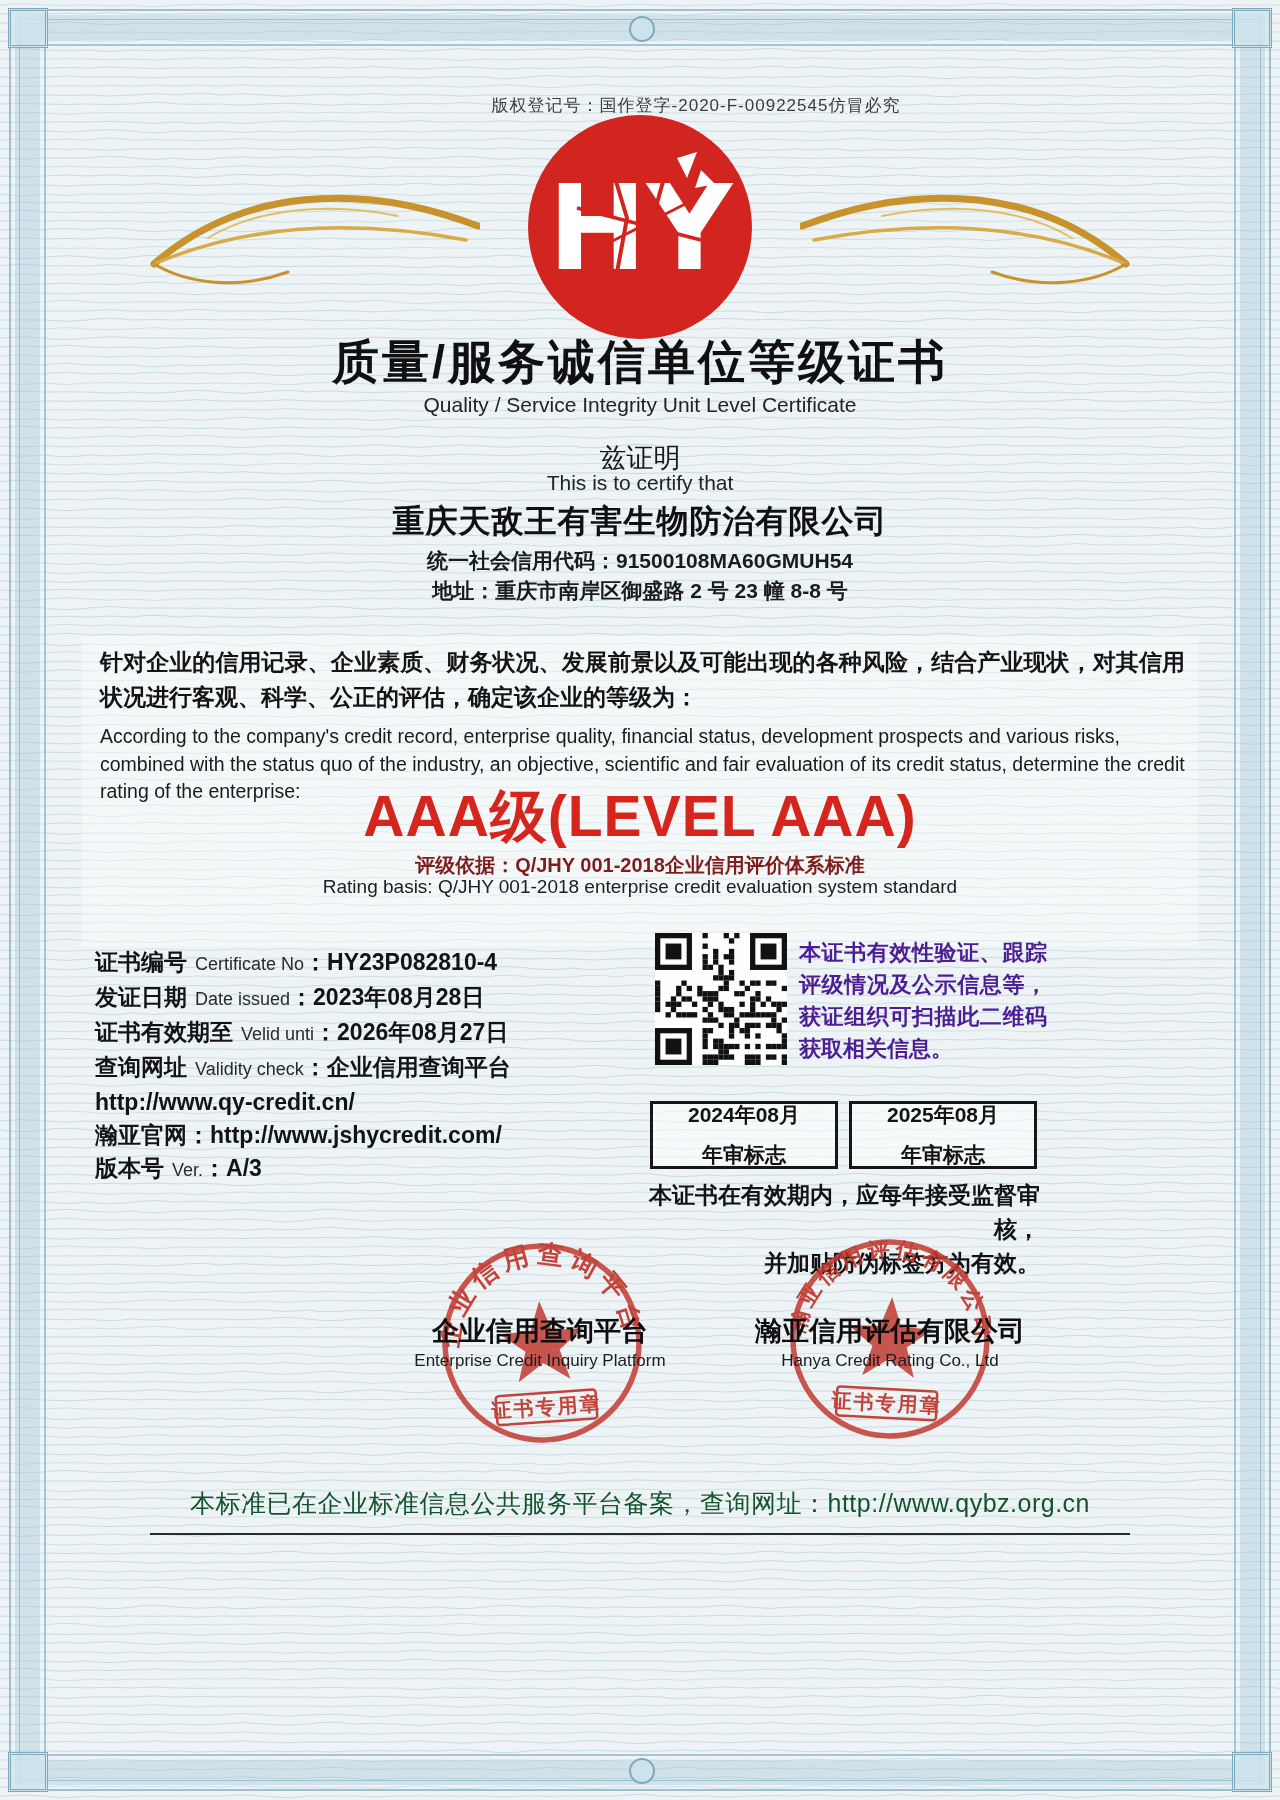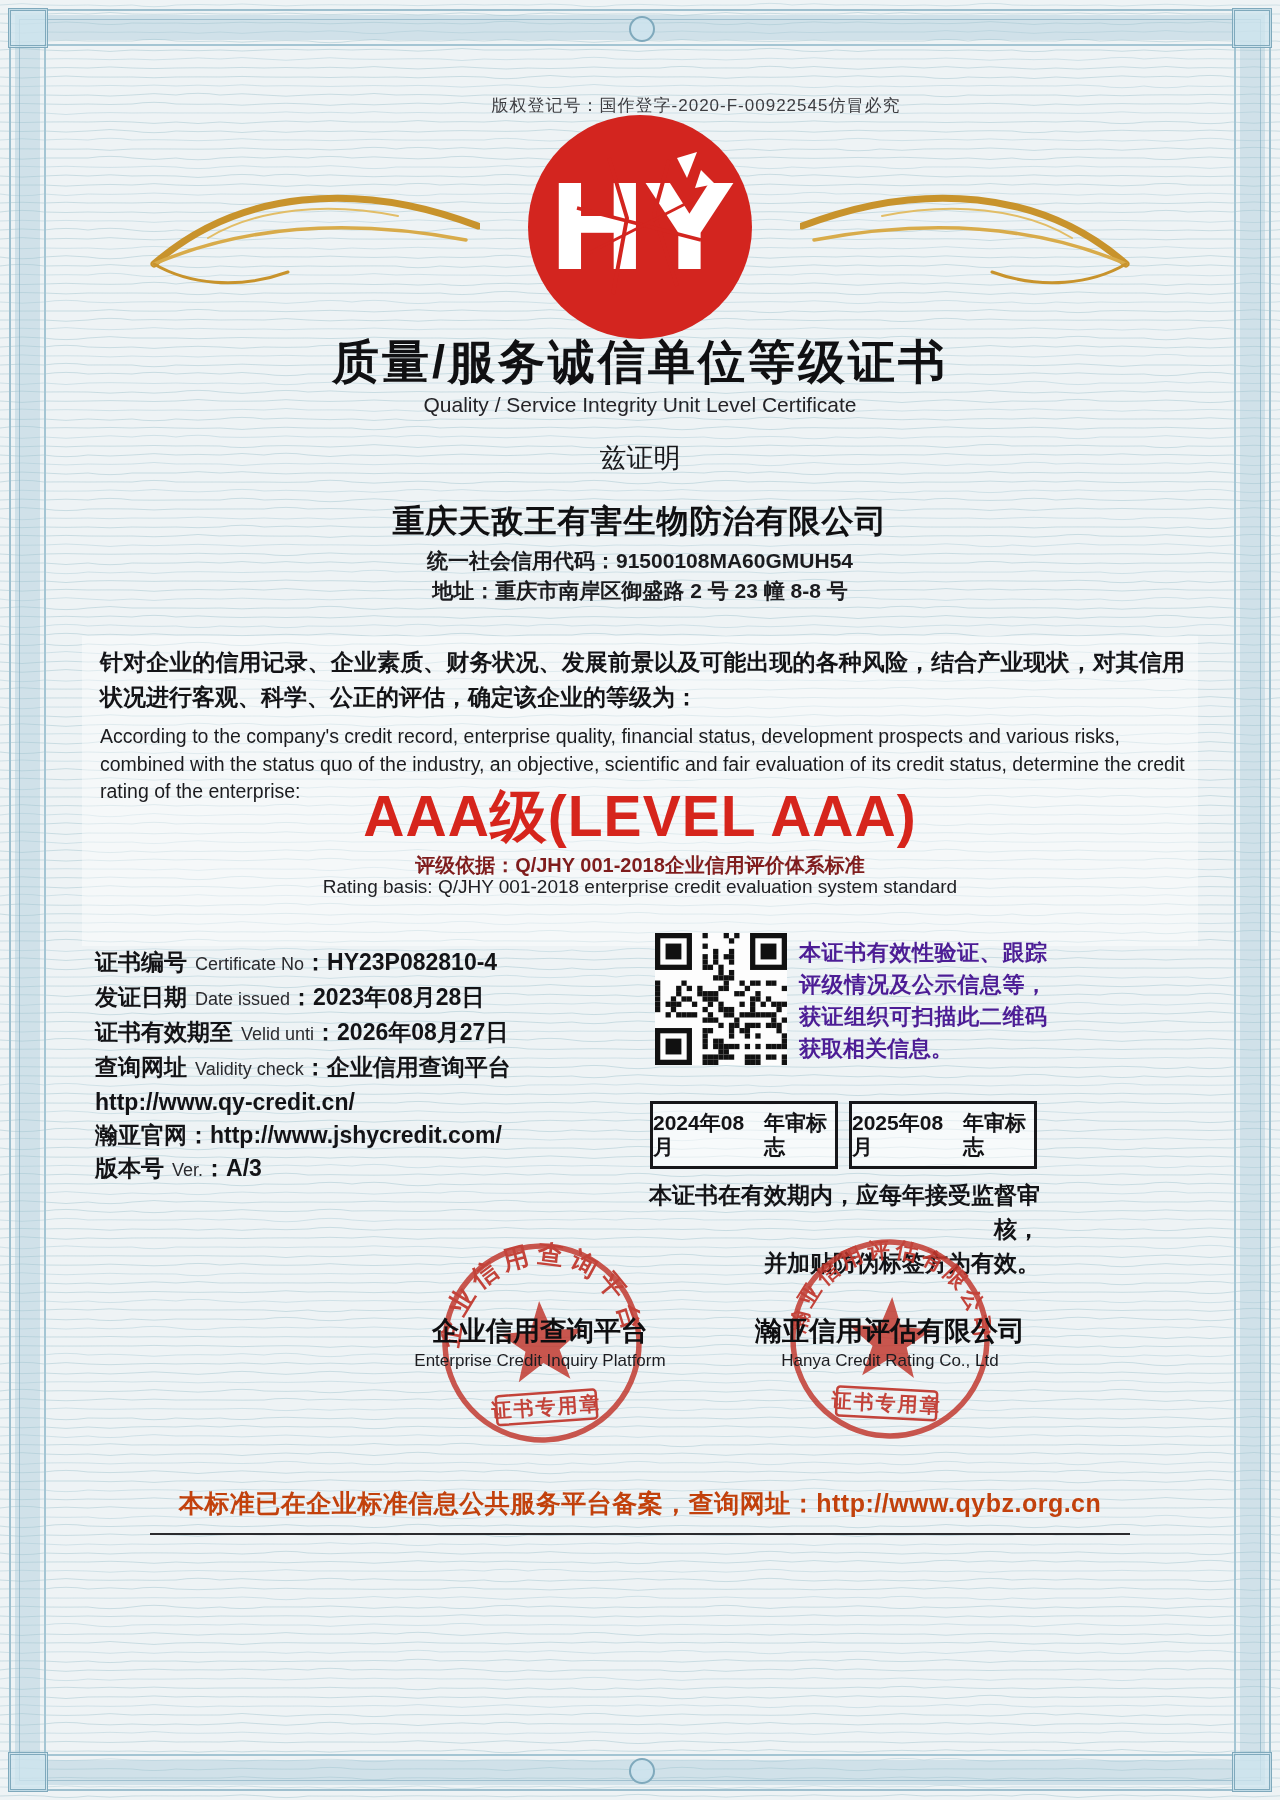--- a/index.html
+++ b/index.html
@@ -40,35 +40,35 @@
   .details{left:95px;top:950px;width:545px;}
   .d-row{display:flex;align-items:baseline;line-height:25px;margin-bottom:8px;white-space:nowrap;}
   .d-cn{font-size:23px;font-weight:600;color:#131316;}
   .d-en{font-size:18px;color:#2a2a2e;margin-left:8px;}
   .d-cn:empty,.d-en:empty{display:none;margin:0;}
   .d-val{font-size:23px;font-weight:600;color:#131316;}
   
   .qr-box{left:655px;top:933px;width:132px;height:132px;background:#fdfdfd;}
   .qr-note{left:799px;top:937px;width:248px;font-size:22px;line-height:32px;font-weight:600;color:#4c1d95;text-align:justify;}
   .year-box{top:1101px;width:182px;height:62px;border:3px solid #17171a;background:rgba(255,255,255,0.55);
-    display:flex;flex-direction:row;align-items:center;justify-content:center;gap:16px;}
+    display:flex;flex-direction:column;align-items:center;justify-content:center;gap:16px;}
   .yb1{left:650px;} .yb2{left:849px;}
   .year-box span{font-size:21px;font-weight:600;color:#131316;line-height:24px;}
   .supervision{left:648px;top:1178px;width:392px;text-align:right;}
   .supervision div{font-size:23px;font-weight:600;line-height:34px;color:#131316;}
   
   .stamp{width:200px;height:200px;opacity:0.92;}
   .stamp.s-left{left:442px;top:1243px;transform:rotate(-4deg);}
   .stamp.s-right{left:790px;top:1239px;transform:rotate(3deg);}
   .org{width:320px;text-align:center;}
   .org.o-left{left:380px;top:1316px;} .org.o-right{left:730px;top:1316px;}
   .org-cn{font-size:27px;font-weight:700;color:#0e0e10;line-height:30px;}
   .org-en{font-size:17px;color:#1c1c20;margin-top:5px;}
   
-  .footer{left:150px;top:1487px;width:980px;text-align:center;font-size:25px;font-weight:700;color:#c2410c;
+  .footer{left:150px;top:1487px;width:980px;text-align:center;font-size:25px;font-weight:400;color:#14532d;
     border-bottom:2px solid #2b2b2e;padding-bottom:13px;letter-spacing:0.5px;}
   svg{display:block;}
   .arc-text{font-size:26px;font-weight:700;fill:#c0352b;letter-spacing:6px;}
   .arc-text-sm{font-size:22px;font-weight:700;fill:#c0352b;letter-spacing:4px;}
   .seal-small{font-size:20px;font-weight:700;fill:#c0352b;letter-spacing:2px;}
 </style>
 </head>
 <body>
 
 <div class="page">
@@ -311,20 +311,21 @@
     <path d="M144 48 L129 102 L152 174" fill="none" stroke="#d3251f" stroke-width="4"></path>
     <path d="M52 96 L176 128" fill="none" stroke="#d3251f" stroke-width="3.5"></path>
     <path d="M62 142 L168 88" fill="none" stroke="#d3251f" stroke-width="3"></path>
     <polygon points="152,46 172,40 162,66" fill="#ffffff"></polygon>
     <polygon points="176,58 190,72 170,76" fill="#ffffff"></polygon>
   </svg>
 
   <div class="abs center title-cn">质量/服务诚信单位等级证书</div>
   <div class="abs center title-en">Quality / Service Integrity Unit Level Certificate</div>
   <div class="abs center certify-cn">兹证明</div>
+  <div class="abs center certify-en">This is to certify that</div>
   <div class="abs center company">重庆天敌王有害生物防治有限公司</div>
   <div class="abs center credit-code">统一社会信用代码：91500108MA60GMUH54</div>
   <div class="abs center address">地址：重庆市南岸区御盛路 2 号 23 幢 8-8 号</div>
 
   <div class="abs scan-lighten"></div>
   <div class="abs para">
     <p class="para-cn">针对企业的信用记录、企业素质、财务状况、发展前景以及可能出现的各种风险，结合产业现状，对其信用状况进行客观、科学、公正的评估，确定该企业的等级为：</p>
     <p class="para-en">According to the company's credit record, enterprise quality, financial status, development prospects and various risks, combined with the status quo of the industry, an objective, scientific and fair evaluation of its credit status, determine the credit rating of the enterprise:</p>
   </div>
 

